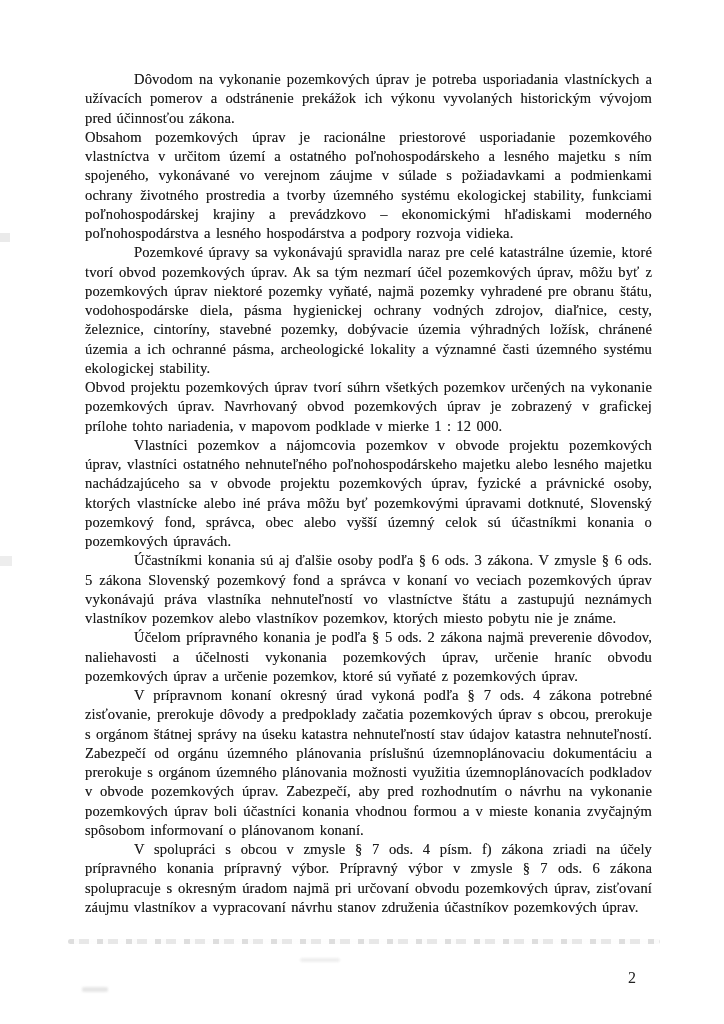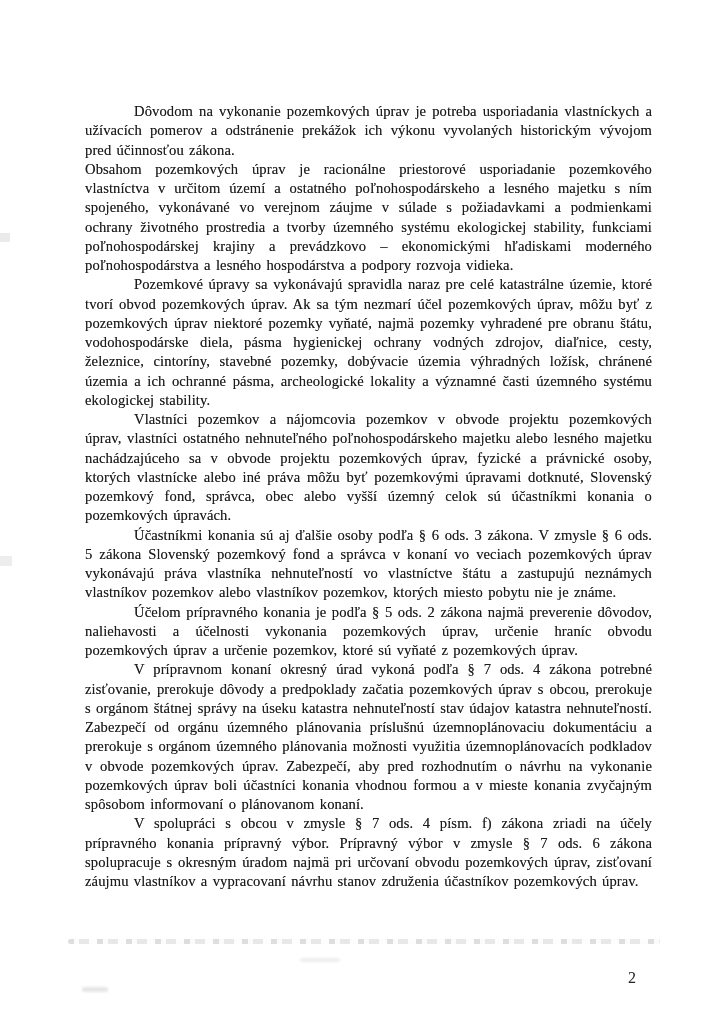--- a/index.html
+++ b/index.html
@@ -12,21 +12,21 @@
     width: 724px;
     height: 1024px;
     background: #ffffff;
     overflow: hidden;
     font-family: "Liberation Serif", "DejaVu Serif", serif;
     color: #1c1c1c;
   }
   .text-block {
     position: absolute;
     left: 85px;
-    top: 102px;
+    top: 70px;
     width: 567px;
   }
   .para {
     margin: 0;
     font-size: 14.6px;
     line-height: 19.25px;
     text-align: justify;
     letter-spacing: 0.1px;
     word-spacing: 1.5px;
     text-shadow: 0 0 0.4px rgba(20,20,20,0.55);
@@ -98,20 +98,21 @@
 </style>
 </head>
 <body>
 
 <div class="page">
 
   <div class="text-block">
     <p class="para indent">Dôvodom na vykonanie pozemkových úprav je potreba usporiadania vlastníckych a užívacích pomerov a odstránenie prekážok ich výkonu vyvolaných historickým vývojom pred účinnosťou zákona.</p>
     <p class="para">Obsahom pozemkových úprav je racionálne priestorové usporiadanie pozemkového vlastníctva v určitom území a ostatného poľnohospodárskeho a lesného majetku s ním spojeného, vykonávané vo verejnom záujme v súlade s požiadavkami a podmienkami ochrany životného prostredia a tvorby územného systému ekologickej stability, funkciami poľnohospodárskej krajiny a prevádzkovo – ekonomickými hľadiskami moderného poľnohospodárstva a lesného hospodárstva a podpory rozvoja vidieka.</p>
     <p class="para indent">Pozemkové úpravy sa vykonávajú spravidla naraz pre celé katastrálne územie, ktoré tvorí obvod pozemkových úprav. Ak sa tým nezmarí účel pozemkových úprav, môžu byť z pozemkových úprav niektoré pozemky vyňaté, najmä pozemky vyhradené pre obranu štátu, vodohospodárske diela, pásma hygienickej ochrany vodných zdrojov, diaľnice, cesty, železnice, cintoríny, stavebné pozemky, dobývacie územia výhradných ložísk, chránené územia a ich ochranné pásma, archeologické lokality a významné časti územného systému ekologickej stability.</p>
+    <p class="para">Obvod projektu pozemkových úprav tvorí súhrn všetkých pozemkov určených na vykonanie pozemkových úprav. Navrhovaný obvod pozemkových úprav je zobrazený v grafickej prílohe tohto nariadenia, v mapovom podklade v mierke 1 : 12 000.</p>
     <p class="para indent">Vlastníci pozemkov a nájomcovia pozemkov v obvode projektu pozemkových úprav, vlastníci ostatného nehnuteľného poľnohospodárskeho majetku alebo lesného majetku nachádzajúceho sa v obvode projektu pozemkových úprav, fyzické a právnické osoby, ktorých vlastnícke alebo iné práva môžu byť pozemkovými úpravami dotknuté, Slovenský pozemkový fond, správca, obec alebo vyšší územný celok sú účastníkmi konania o pozemkových úpravách.</p>
     <p class="para indent">Účastníkmi konania sú aj ďalšie osoby podľa § 6 ods. 3 zákona. V zmysle § 6 ods. 5 zákona Slovenský pozemkový fond a správca v konaní vo veciach pozemkových úprav vykonávajú práva vlastníka nehnuteľností vo vlastníctve štátu a zastupujú neznámych vlastníkov pozemkov alebo vlastníkov pozemkov, ktorých miesto pobytu nie je známe.</p>
     <p class="para indent">Účelom prípravného konania je podľa § 5 ods. 2 zákona najmä preverenie dôvodov, naliehavosti a účelnosti vykonania pozemkových úprav, určenie hraníc obvodu pozemkových úprav a určenie pozemkov, ktoré sú vyňaté z pozemkových úprav.</p>
     <p class="para indent">V prípravnom konaní okresný úrad vykoná podľa § 7 ods. 4 zákona potrebné zisťovanie, prerokuje dôvody a predpoklady začatia pozemkových úprav s obcou, prerokuje s orgánom štátnej správy na úseku katastra nehnuteľností stav údajov katastra nehnuteľností. Zabezpečí od orgánu územného plánovania príslušnú územnoplánovaciu dokumentáciu a prerokuje s orgánom územného plánovania možnosti využitia územnoplánovacích podkladov v obvode pozemkových úprav. Zabezpečí, aby pred rozhodnutím o návrhu na vykonanie pozemkových úprav boli účastníci konania vhodnou formou a v mieste konania zvyčajným spôsobom informovaní o plánovanom konaní.</p>
     <p class="para indent">V spolupráci s obcou v zmysle § 7 ods. 4 písm. f) zákona zriadi na účely prípravného konania prípravný výbor. Prípravný výbor v zmysle § 7 ods. 6 zákona spolupracuje s okresným úradom najmä pri určovaní obvodu pozemkových úprav, zisťovaní záujmu vlastníkov a vypracovaní návrhu stanov združenia účastníkov pozemkových úprav.</p>
   </div>
 
   <div class="streak-bottom"></div>
   <div class="smudge-a"></div>
   <div class="smudge-b"></div>

